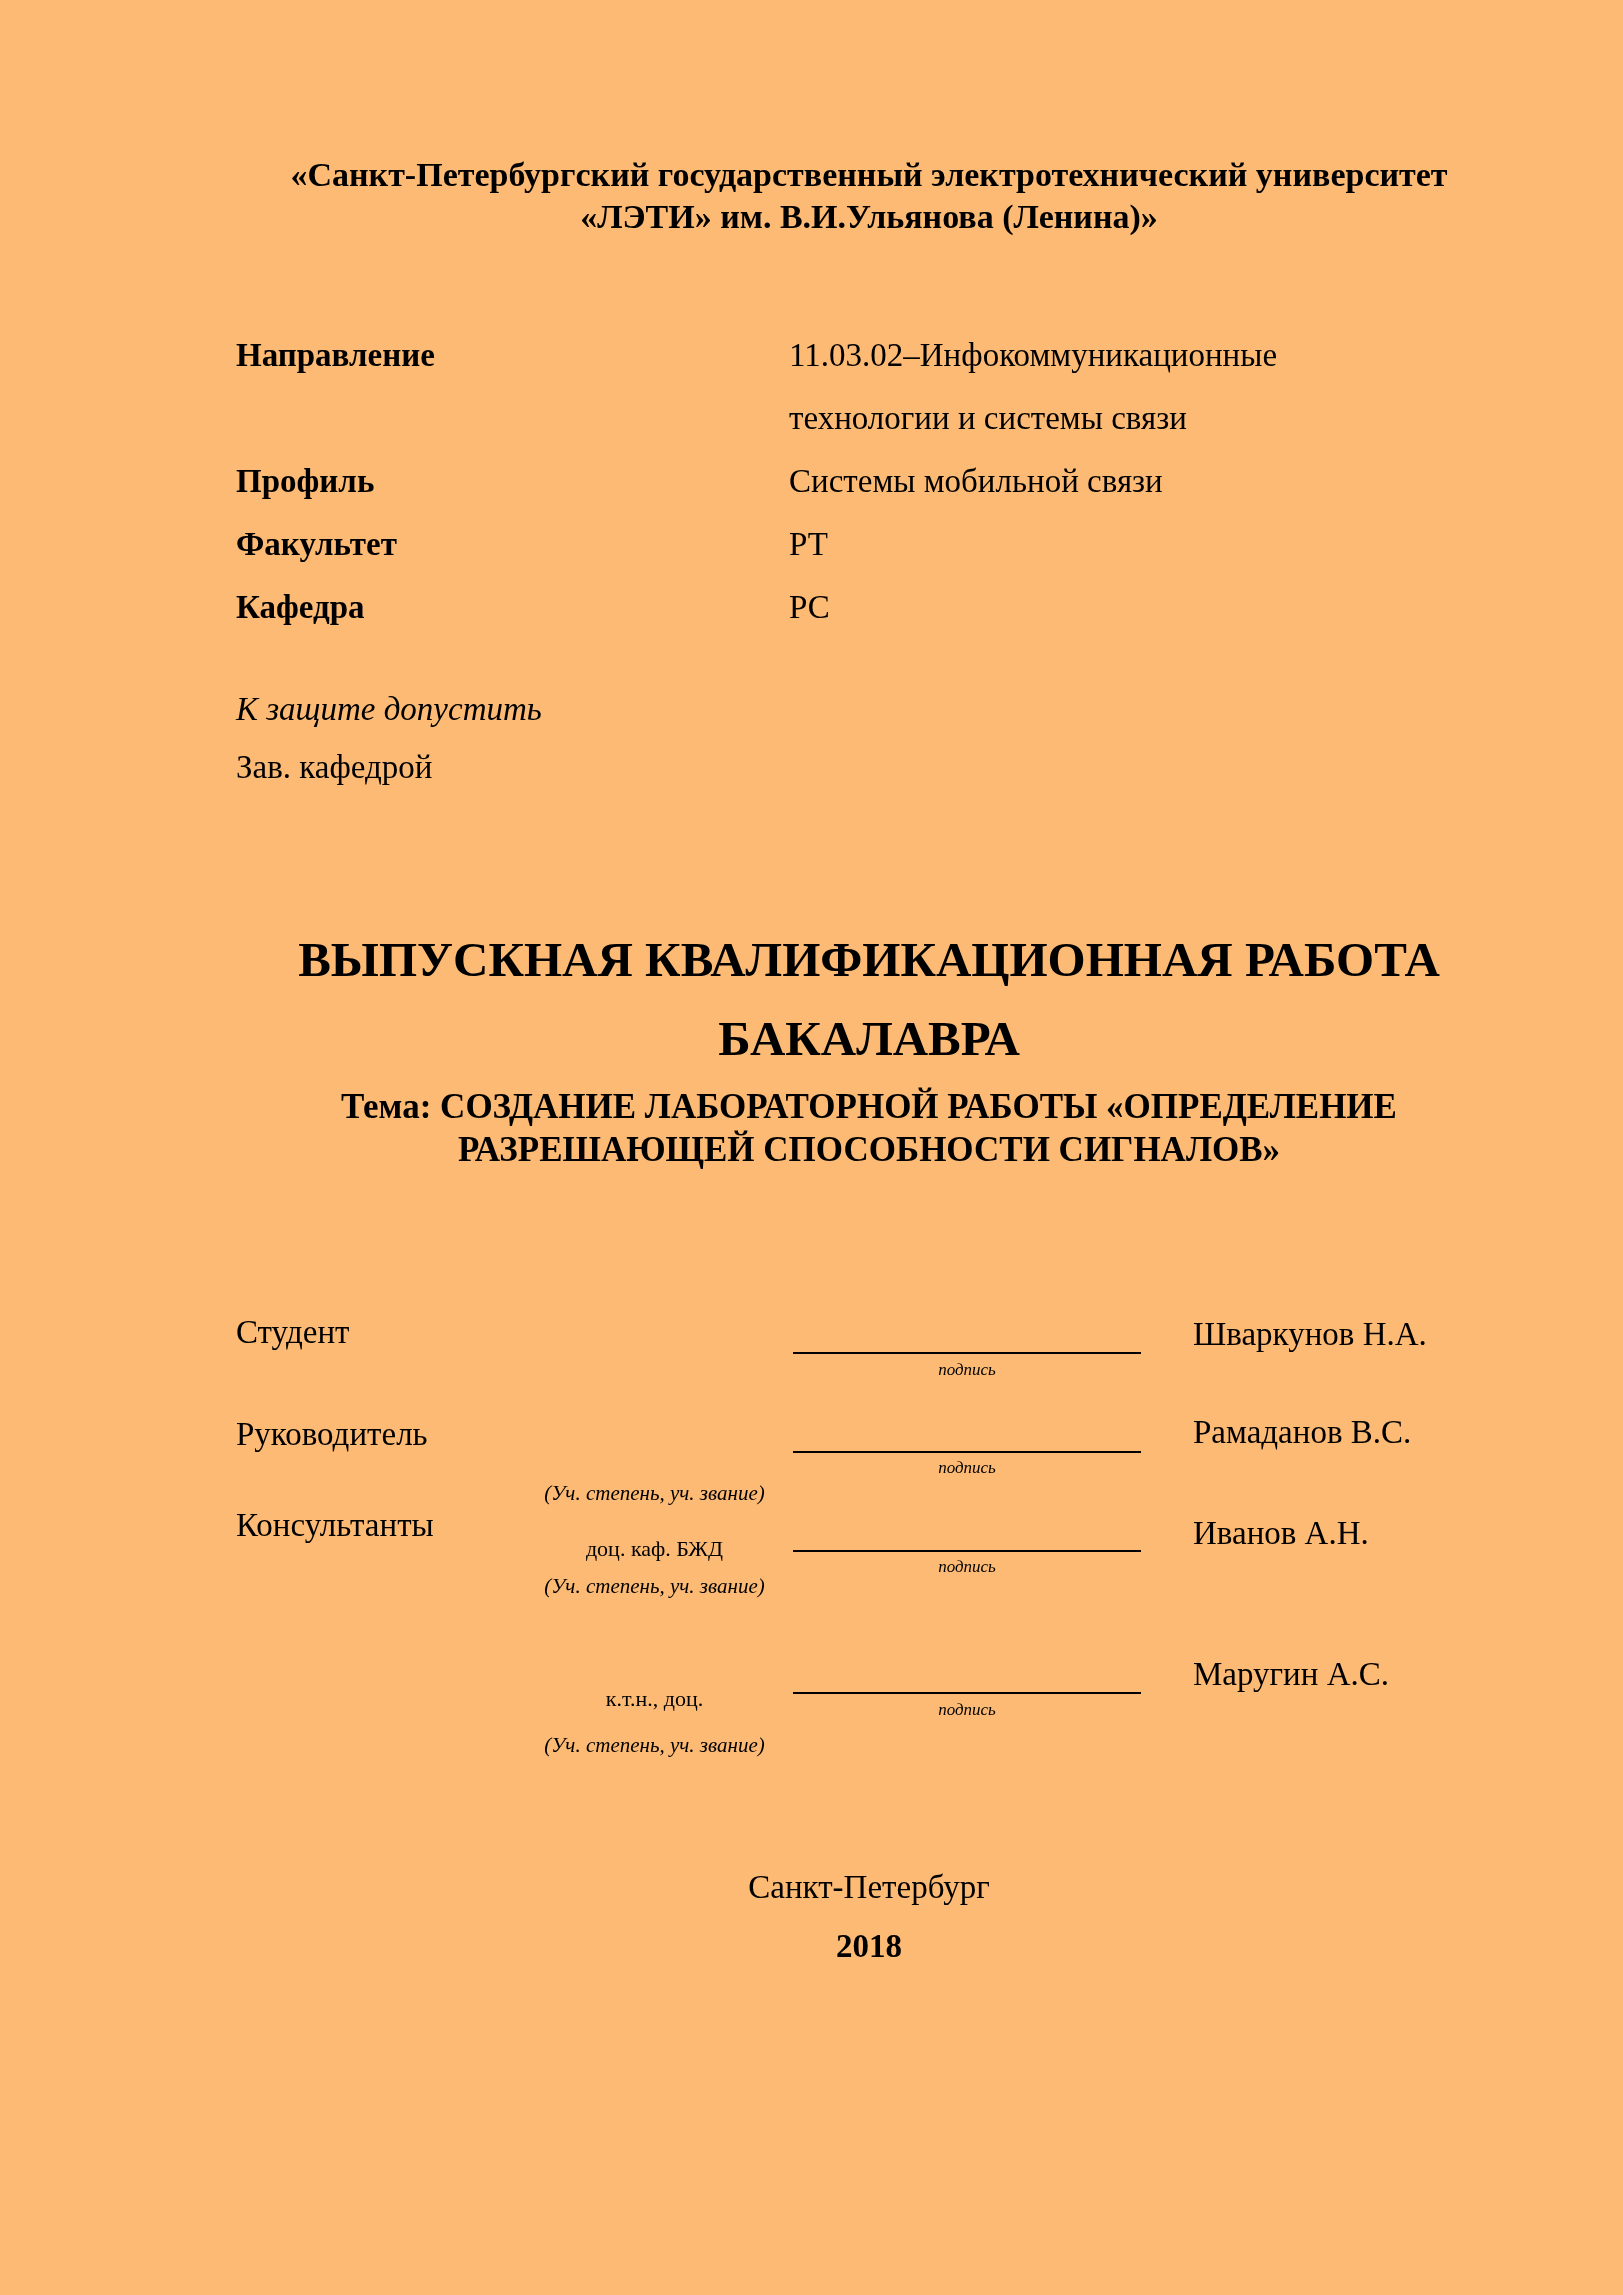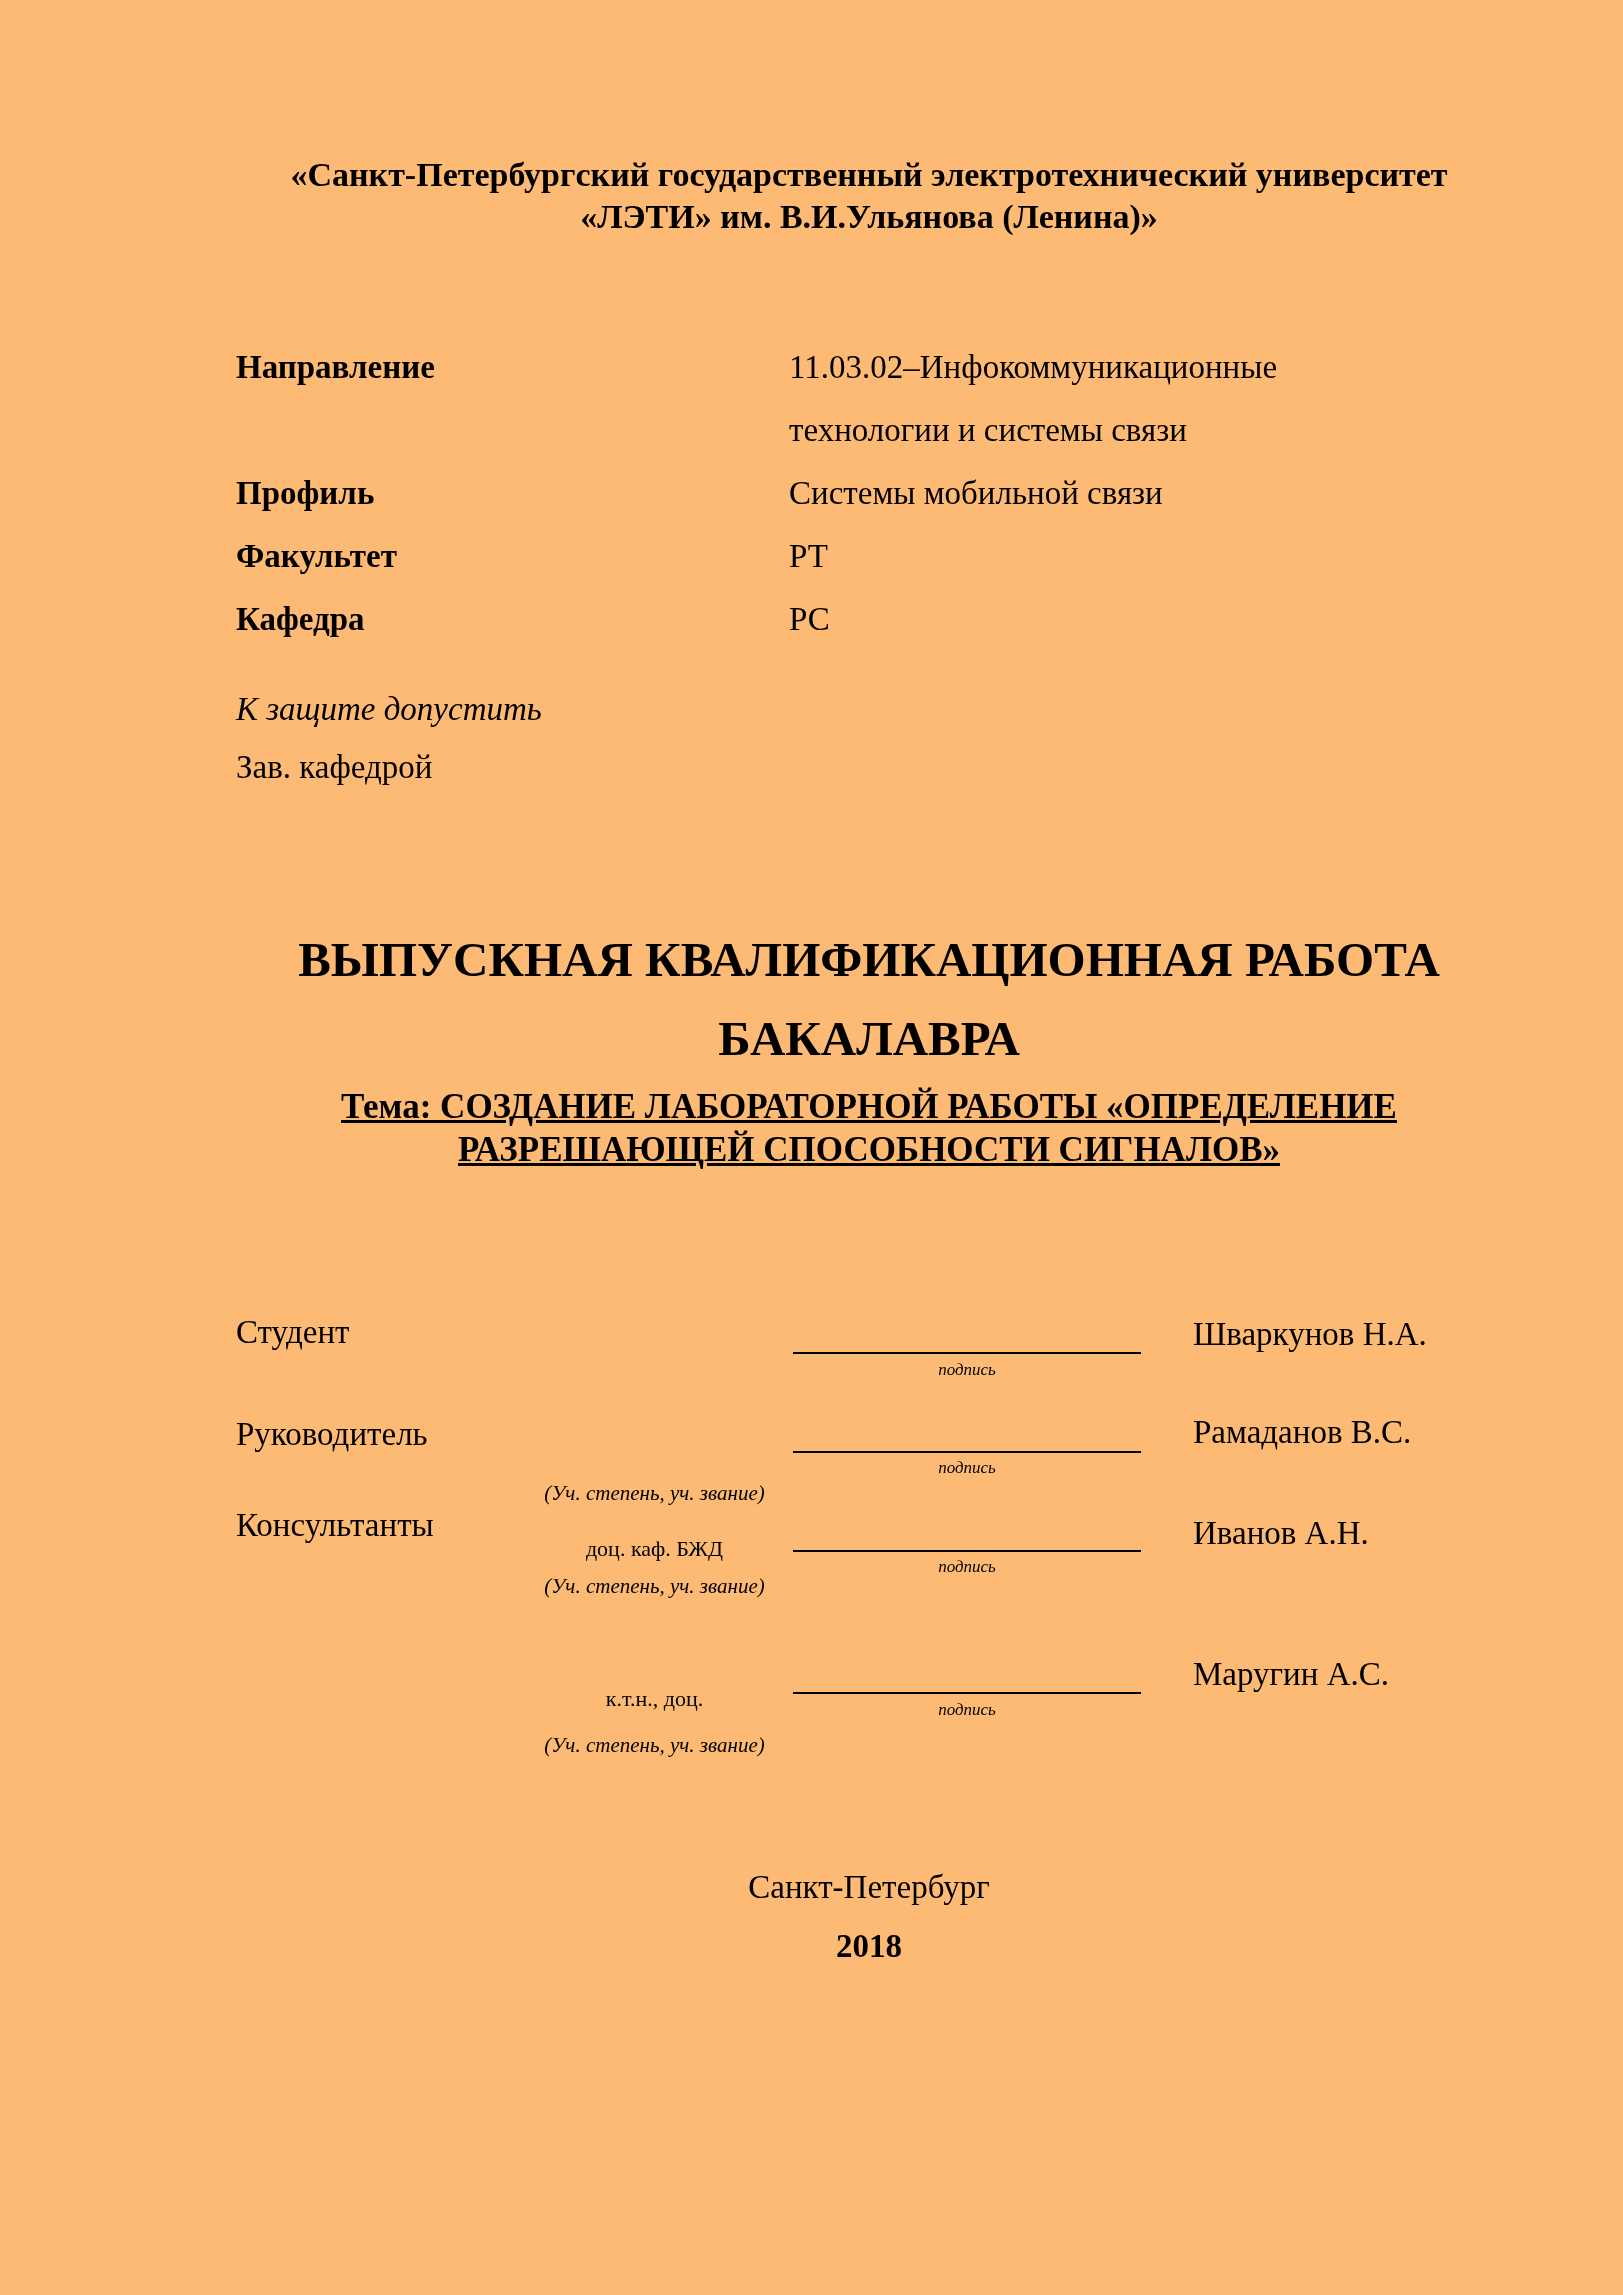--- a/index.html
+++ b/index.html
@@ -8,30 +8,30 @@
     width:1623px;height:2295px;
     background:#fdba74;
     font-family:"Liberation Serif","DejaVu Serif",serif;
     color:#000;
     overflow:hidden;
   }
   .abs{position:absolute;}
   .centered{left:232px;width:1274px;text-align:center;}
   .header{top:154px;font-size:34px;font-weight:bold;line-height:42px;}
   .info{
-    top:336px;left:236px;width:1138px;
+    top:324px;left:236px;width:1138px;
     display:grid;grid-template-columns:553px 1fr;
     font-size:33px;line-height:63px;
   }
   .info .ilabel{font-weight:bold;}
   .admission{top:680px;left:236px;font-size:33px;line-height:58px;}
   .admission .adm1{font-style:italic;}
   .title1{top:931px;font-size:49px;font-weight:bold;line-height:58px;}
   .title2{top:1010px;font-size:49px;font-weight:bold;line-height:58px;}
-  .theme{top:1085px;font-size:35px;font-weight:bold;line-height:43px;text-decoration:underline;}
+  .theme{top:1085px;font-size:35px;font-weight:bold;line-height:43px;}
   .sig-role{left:236px;font-size:33px;line-height:39px;text-align:center;}
   .sig-name{left:1193px;font-size:33px;line-height:39px;}
   .sig-line{left:793px;width:348px;height:0;border-top:2.4px solid #000;}
   .sig-caption{
     left:793px;width:348px;text-align:center;
     font-style:italic;font-size:17px;line-height:26px;
   }
   .deg{left:517px;width:275px;text-align:center;line-height:26px;margin-top:32px;}
   .deg-text{font-size:22px;}
   .deg-caption{font-style:italic;font-size:21px;}

